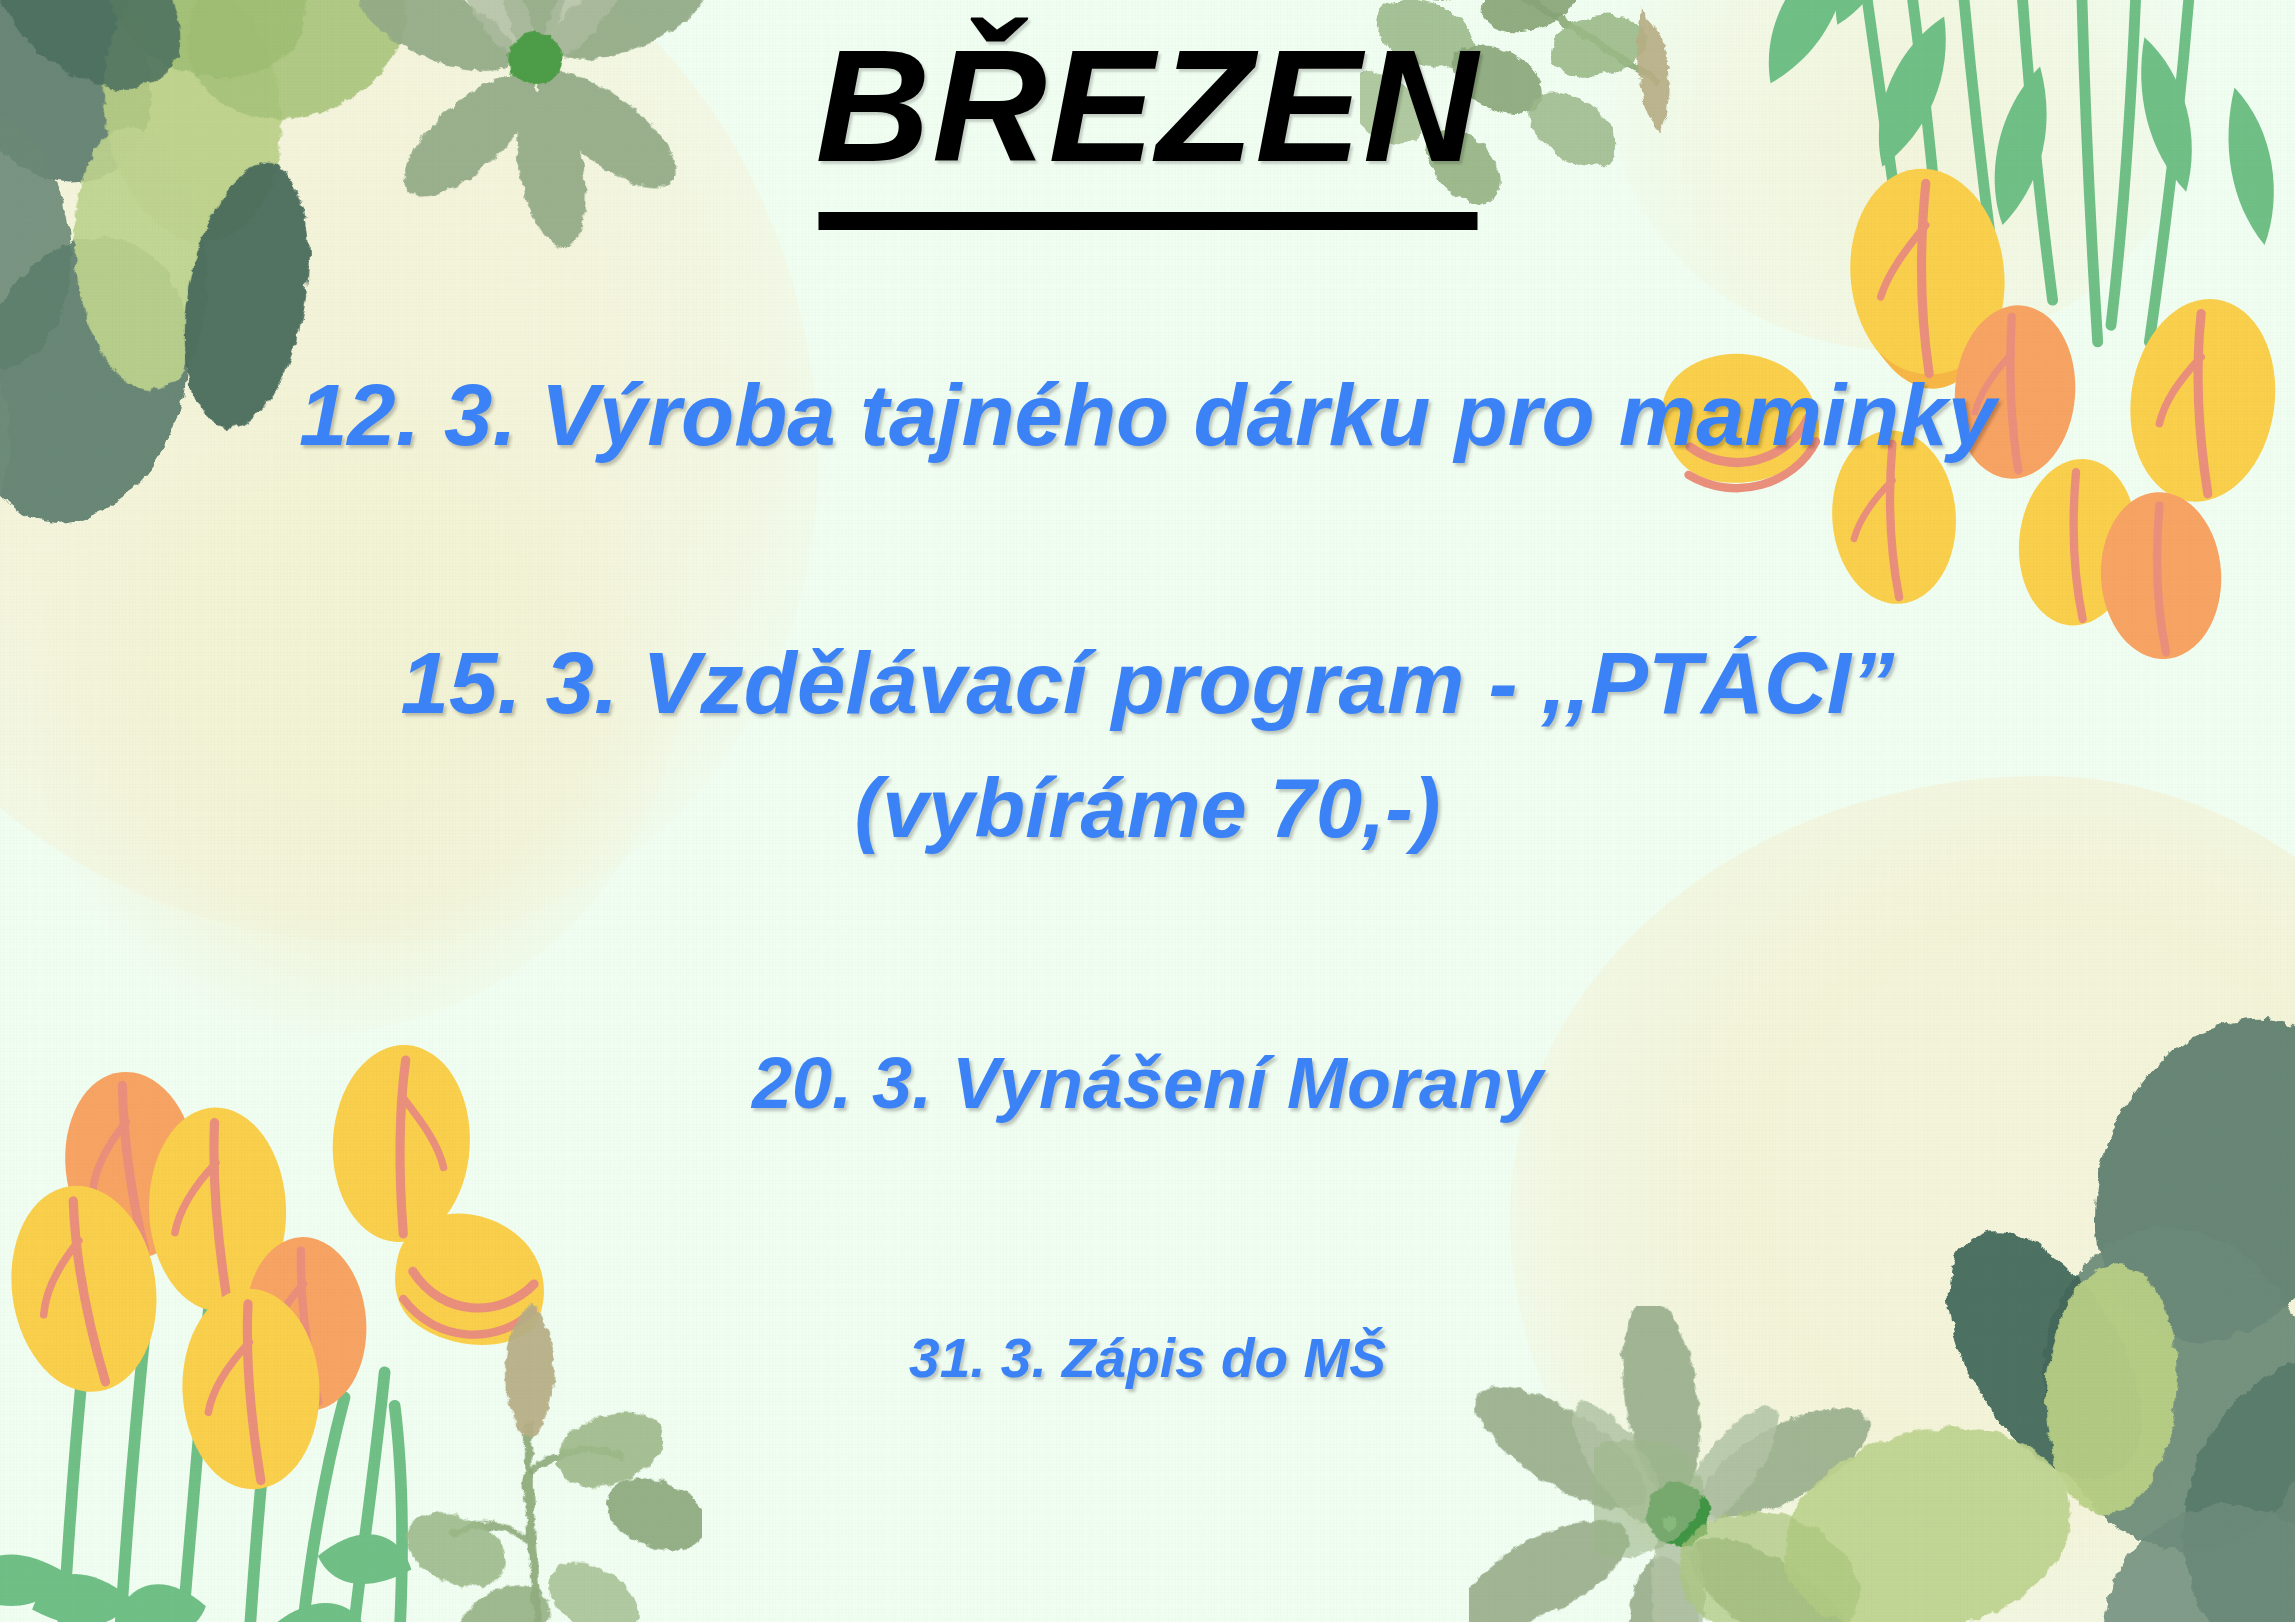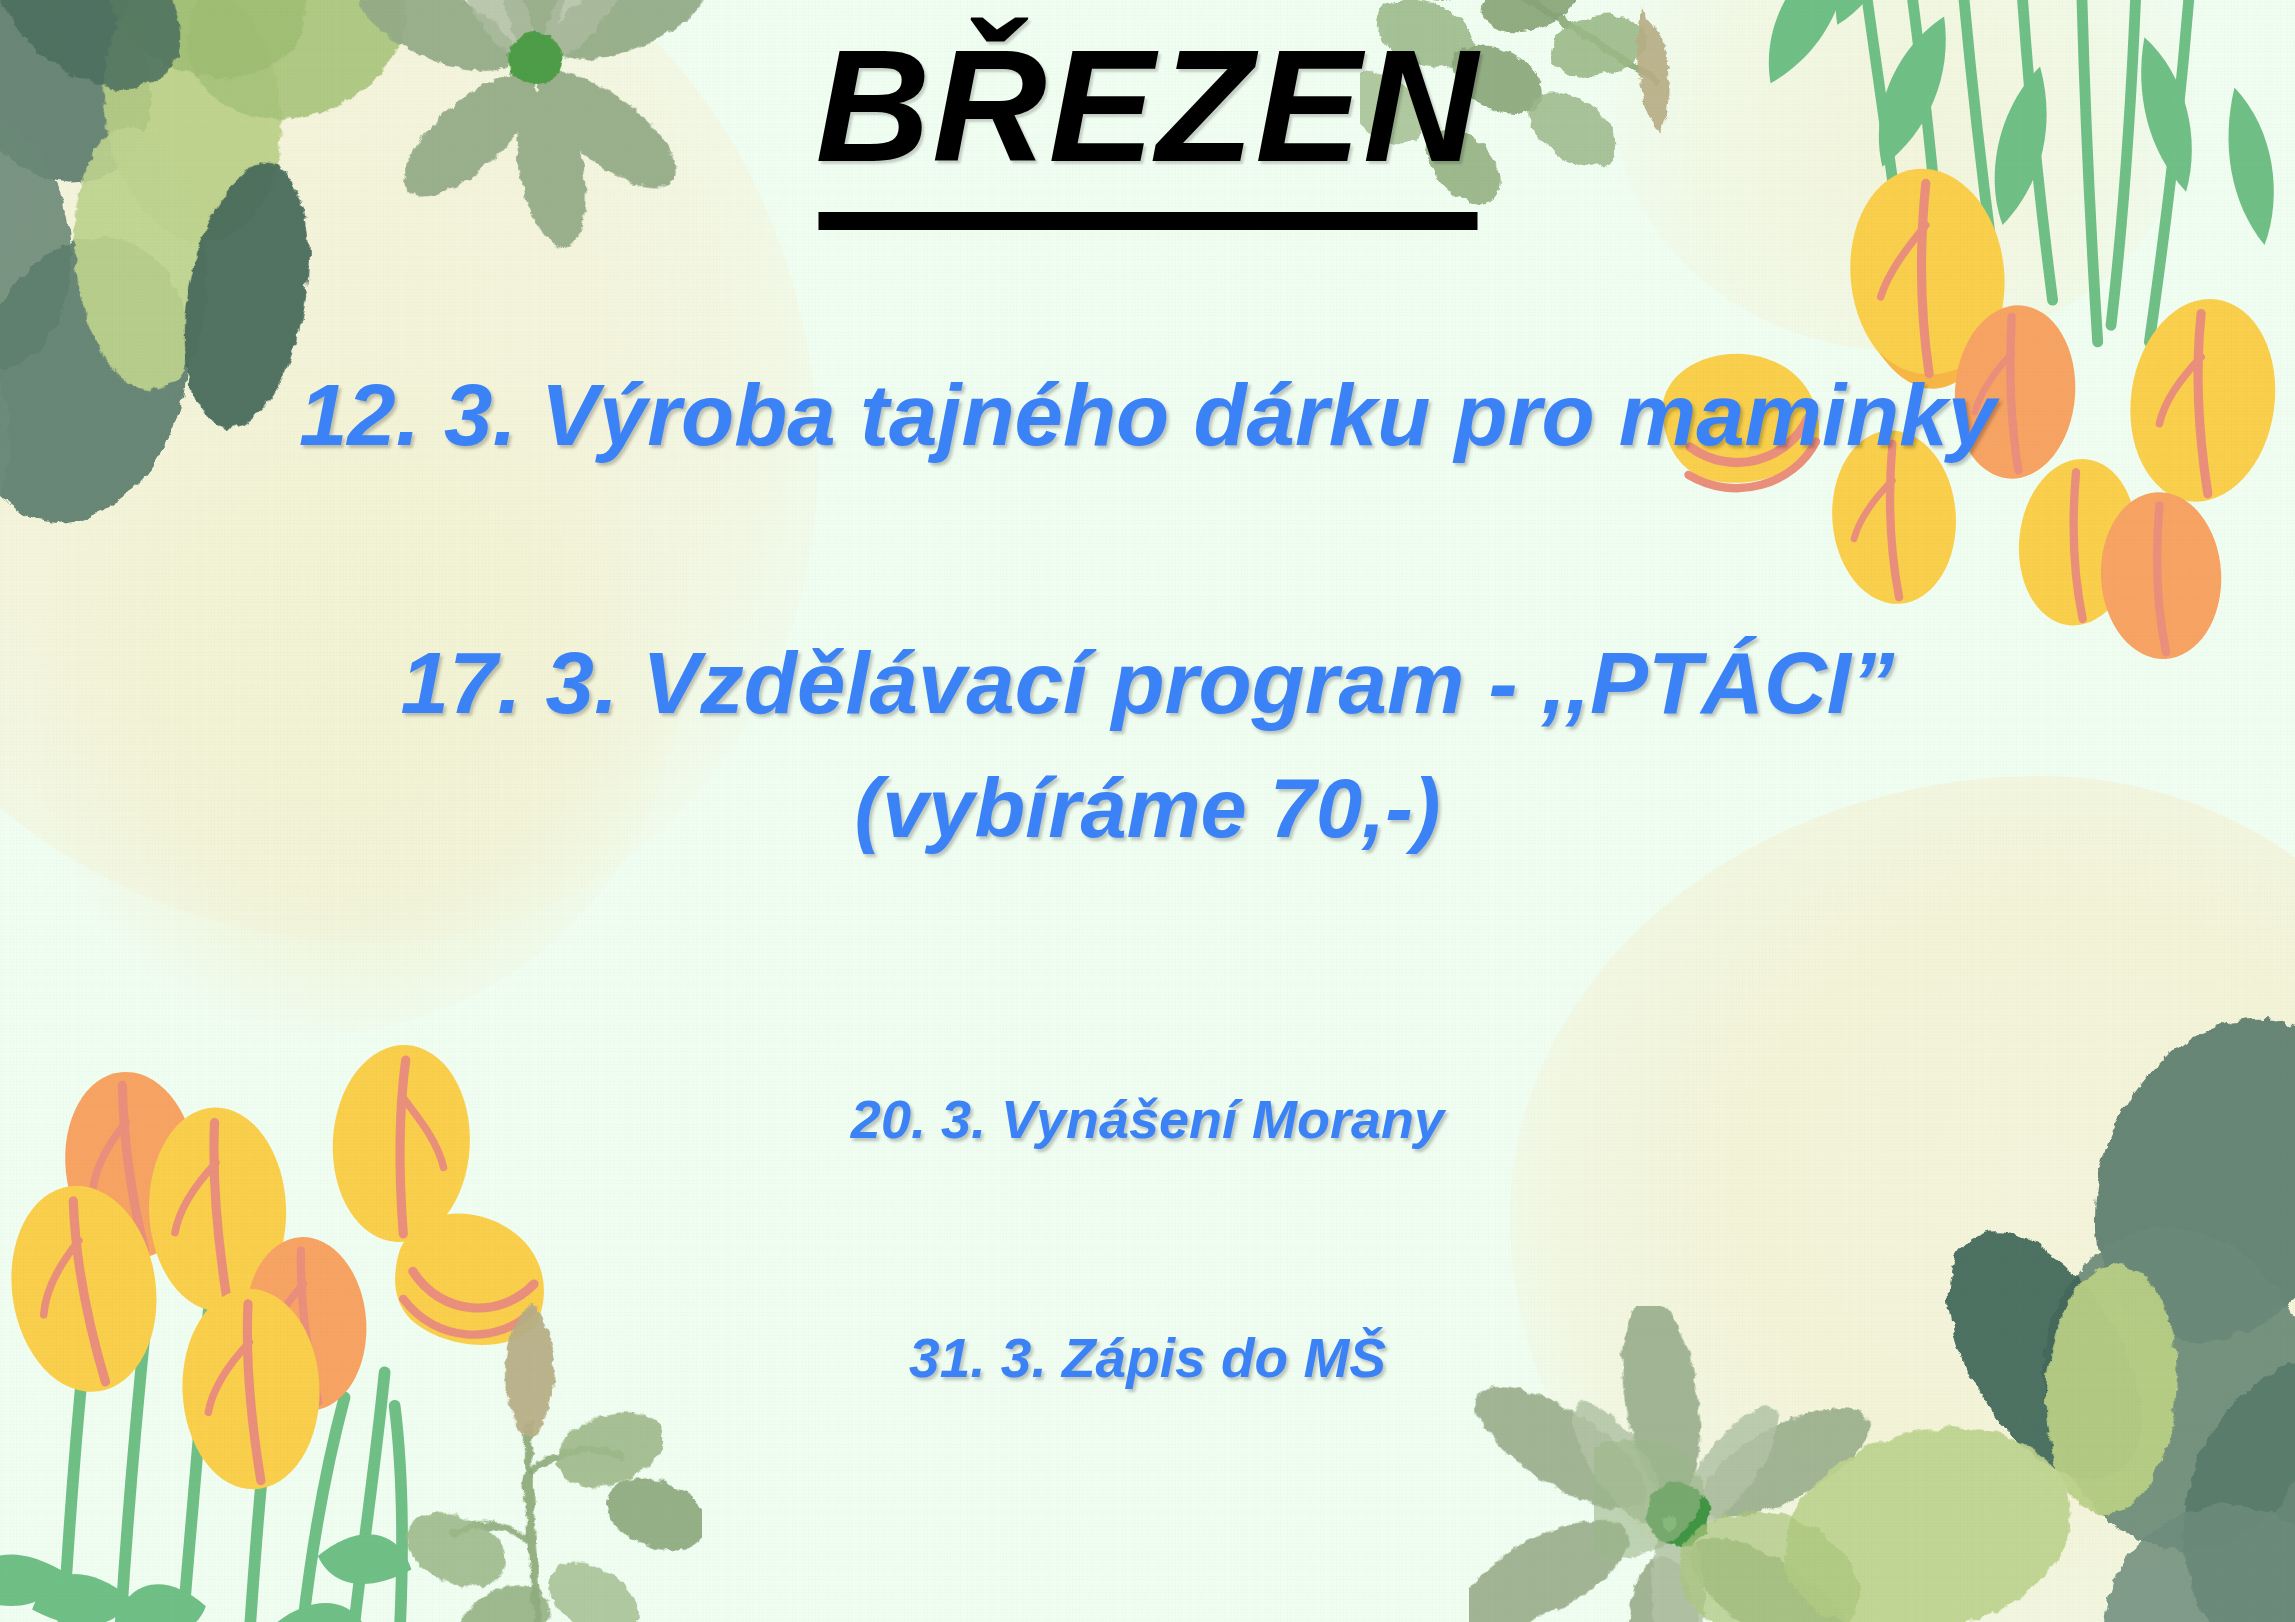--- a/index.html
+++ b/index.html
@@ -112,21 +112,21 @@
     text-align: center;
     color: #3b82f6;
     font-weight: 800;
     font-style: italic;
     text-shadow: 2.5px 3.3px 3.3px rgba(0,0,0,0.22);
     white-space: nowrap;
   }
   .line-1 { top: 365px;  font-size: 87px; letter-spacing: 0px; }
   .line-2 { top: 633px;  font-size: 87px; letter-spacing: 0px; }
   .line-2b{ top: 761px;  font-size: 83px; letter-spacing: 0px; }
-  .line-3 { top: 1088px; font-size: 54px; letter-spacing: 0px; }
+  .line-3 { top: 1042px; font-size: 72px; letter-spacing: 0px; }
   .line-4 { top: 1326px; font-size: 55px; letter-spacing: 0px; }
 </style>
 </head>
 <body>
 
 <div id="poster">
 
   <div class="wash wash-cream-left"></div>
   <div class="wash wash-cream-left2"></div>
   <div class="wash wash-cream-topright"></div>
@@ -388,20 +388,20 @@
     </g>
   </svg>
 
   <div class="paper-texture"></div>
 
   <div class="content">
     <div class="title">BŘEZEN</div>
     <div class="title-underline"></div>
 
     <div class="line line-1">12. 3.  Výroba tajného dárku pro maminky</div>
-    <div class="line line-2">17. 3.  Vzdělávací program - ,,PTÁCI”</div>
+    <div class="line line-2">15. 3.  Vzdělávací program - ,,PTÁCI”</div>
     <div class="line line-2b">(vybíráme 70,-)</div>
     <div class="line line-3">20. 3. Vynášení Morany</div>
     <div class="line line-4">31. 3. Zápis do MŠ</div>
   </div>
 
 </div>
 
 
 </body></html>

